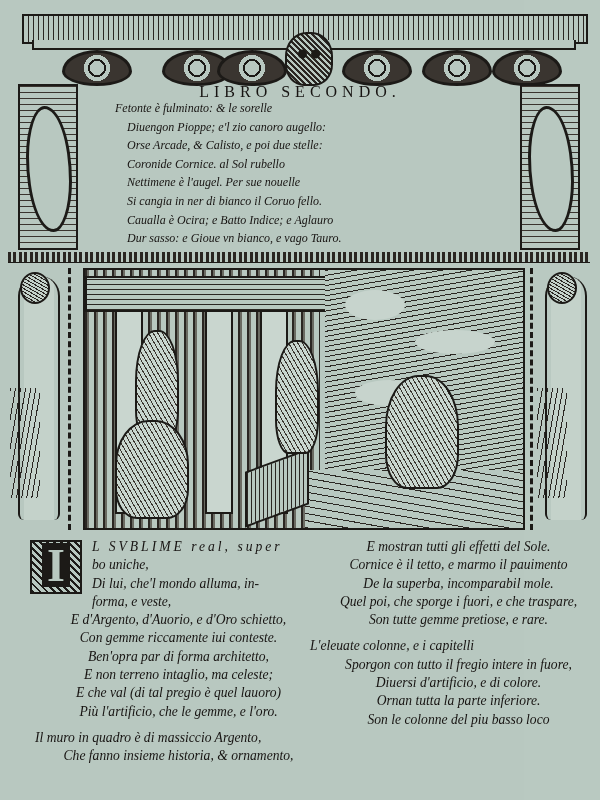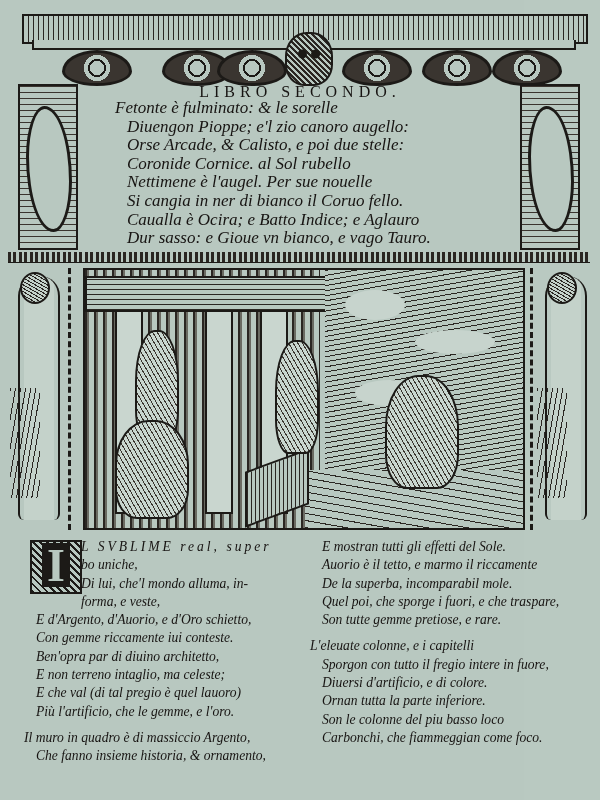--- a/index.html
+++ b/index.html
@@ -21,21 +21,21 @@
 
   
   .pillar { position:absolute; width:56px; border:2px solid #1c1a17;
             background:repeating-linear-gradient(0deg,#b8c8c0 0 5px,#3a342e 5px 6px); }
   .pillar-tl { left:18px; top:84px; height:162px; }
   .pillar-tr { left:520px; top:84px; height:162px; }
   .pillar .scrollglyph { position:absolute; left:6px; top:20px; width:40px; height:120px; border:3px solid #1c1a17; border-radius:40% 60% 40% 60%; background:#b8c8c0; }
 
   
   .heading { position:absolute; left:0; width:600px; top:83px; text-align:center; font-size:16px; letter-spacing:5px; }
-  .argument { position:absolute; left:115px; top:99px; width:400px; font-style:italic; font-size:17px; line-height:18.6px; }
+  .argument { position:absolute; left:115px; top:99px; width:400px; font-style:italic; font-size:12px; line-height:18.6px; }
   .argument div { white-space:nowrap; }
   .argument .l0 { margin-left:0; }
   .argument .ind { margin-left:12px; }
 
   
   .frieze { position:absolute; left:8px; top:252px; width:582px; height:10px;
             background:repeating-linear-gradient(90deg,#2a2622 0 3px,#b8c8c0 3px 5px,#2a2622 5px 8px,#b8c8c0 8px 11px); border-bottom:1px solid #1c1a17; }
 
   
   .caryatid { position:absolute; top:268px; width:62px; height:262px; border-right:3px dashed #1c1a17; }
@@ -60,23 +60,23 @@
   .woodcut .cloud { position:absolute; background:#c7d4cd; border-radius:50%; }
   .woodcut .ground { position:absolute; left:220px; top:200px; width:218px; height:58px;
                      background:repeating-linear-gradient(10deg,#2a2622 0 1px,#b8c8c0 1px 7px); }
   .woodcut .figure { position:absolute; border-radius:45% 45% 30% 30%; border:2px solid #1c1a17;
                      background:repeating-linear-gradient(60deg,#3a342e 0 1px,#c9d6cf 1px 4px); }
   .woodcut .step { position:absolute; left:160px; top:190px; width:60px; height:52px; border:2px solid #1c1a17; background:repeating-linear-gradient(90deg,#2a2622 0 1px,#b8c8c0 1px 4px); transform:skewY(-20deg); }
 
   
   .col { position:absolute; font-style:italic; font-size:13.6px; line-height:18.3px; }
   .col div { white-space:nowrap; }
-  .col-left { left:24px; top:538px; width:275px; }
+  .col-left { left:35px; top:538px; width:275px; }
   .col-right { left:310px; top:538px; width:285px; }
-  .ind1 { padding-left:12px; }
+  .ind1 { padding-left:12px;text-align:center; }
   .ind2 { padding-left:57px; }
   .gap { height:8px; }
   .sc { letter-spacing:3px; font-style:italic; }
 
   .initial { position:absolute; left:30px; top:540px; width:48px; height:50px; border:2px solid #1c1a17;
              background:repeating-linear-gradient(45deg,#1c1a17 0 2px,#b8c8c0 2px 5px); }
   .initial span { position:absolute; left:10px; top:1px; width:28px; height:44px; font-family:"Liberation Serif",serif;
                   font-size:46px; line-height:46px; font-weight:bold; color:#b8c8c0; text-align:center;
                   text-shadow:0 0 1px #1c1a17,1px 1px 0 #1c1a17,-1px -1px 0 #1c1a17; background:#1c1a17; }
 </style>
@@ -153,37 +153,36 @@
     <span>I</span>
   </div>
 
   <div class="col col-left">
     <div class="ind2 sc">L SVBLIME real, super</div>
     <div class="ind2">bo uniche,</div>
     <div class="ind2">Di lui, che'l mondo alluma, in-</div>
     <div class="ind2">forma, e veste,</div>
     <div class="ind1">E d'Argento, d'Auorio, e d'Oro schietto,</div>
     <div class="ind1">Con gemme riccamente iui conteste.</div>
-    <div class="ind1">Ben'opra par di diuino architetto,</div>
+    <div class="ind1">Ben'opra par di forma architetto,</div>
     <div class="ind1">E non terreno intaglio, ma celeste;</div>
     <div class="ind1">E che val (di tal pregio è quel lauoro)</div>
     <div class="ind1">Più l'artificio, che le gemme, e l'oro.</div>
     <div class="gap"></div>
     <div>Il muro in quadro è di massiccio Argento,</div>
     <div class="ind1">Che fanno insieme historia, &amp; ornamento,</div>
   </div>
 
   <div class="col col-right">
     <div class="ind1">E mostran tutti gli effetti del Sole.</div>
-    <div class="ind1">Auorio è il tetto, e marmo il riccamente</div>
+    <div class="ind1">Cornice è il tetto, e marmo il pauimento</div>
     <div class="ind1">De la superba, incomparabil mole.</div>
     <div class="ind1">Quel poi, che sporge i fuori, e che traspare,</div>
     <div class="ind1">Son tutte gemme pretiose, e rare.</div>
     <div class="gap"></div>
     <div>L'eleuate colonne, e i capitelli</div>
     <div class="ind1">Sporgon con tutto il fregio intere in fuore,</div>
     <div class="ind1">Diuersi d'artificio, e di colore.</div>
     <div class="ind1">Ornan tutta la parte inferiore.</div>
     <div class="ind1">Son le colonne del piu basso loco</div>
-    <div class="ind1">Carbonchi, che fiammeggian come foco.</div>
   </div>
 
 </div>
 
 </body></html>

